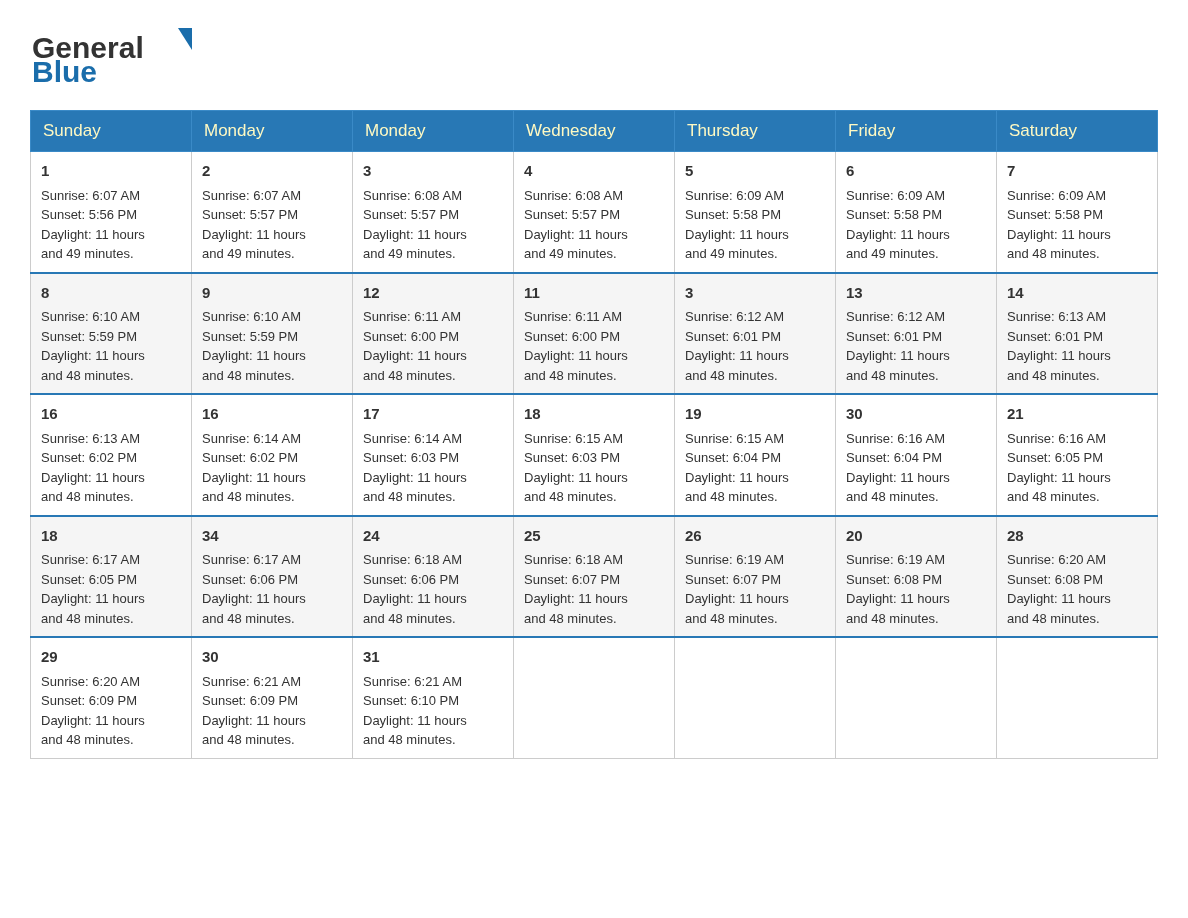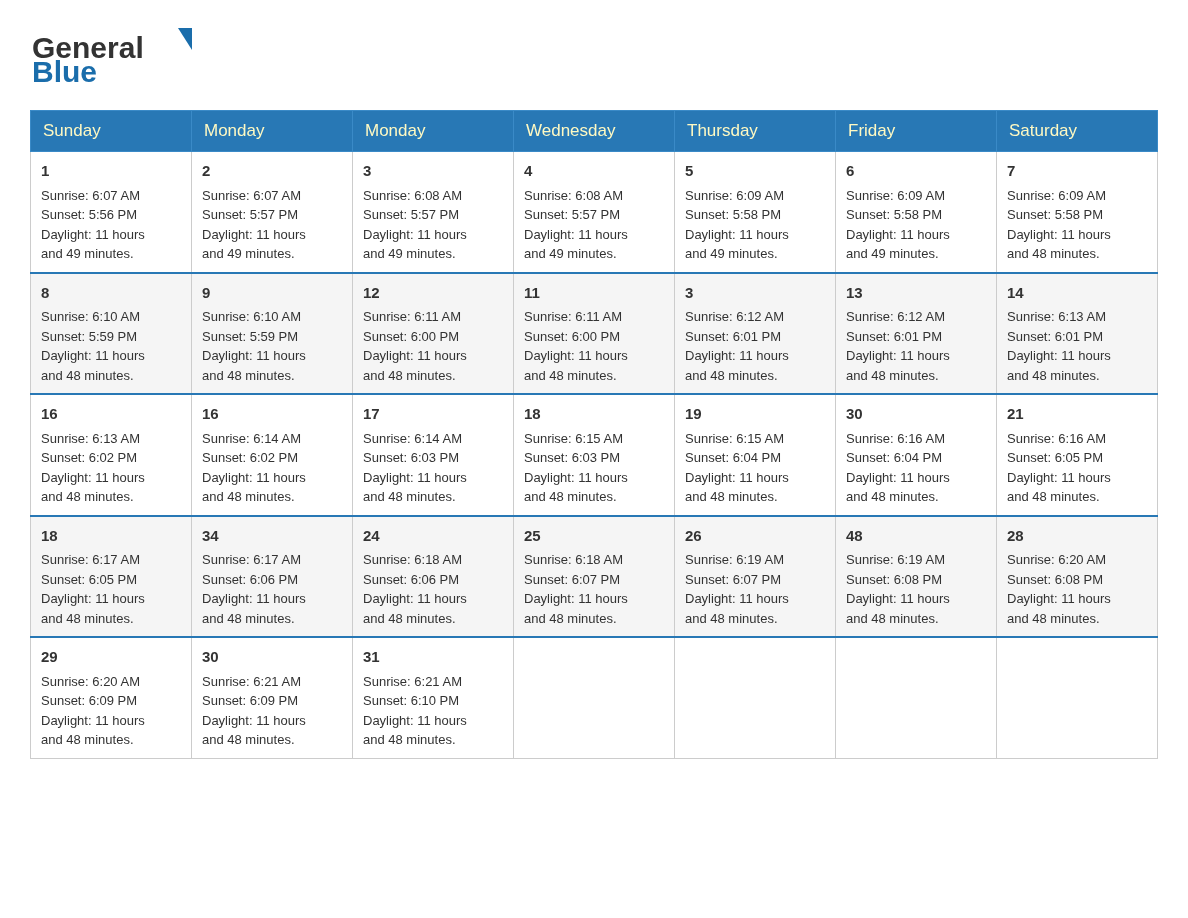--- a/index.html
+++ b/index.html
@@ -216,21 +216,21 @@
       </td>
         <td>
         <span class="day-number">25</span>
         <span>Sunrise: 6:18 AM<br>Sunset: 6:07 PM<br>Daylight: 11 hours<br>and 48 minutes.</span>
       </td>
         <td>
         <span class="day-number">26</span>
         <span>Sunrise: 6:19 AM<br>Sunset: 6:07 PM<br>Daylight: 11 hours<br>and 48 minutes.</span>
       </td>
         <td>
-        <span class="day-number">48</span>
+        <span class="day-number">20</span>
         <span>Sunrise: 6:19 AM<br>Sunset: 6:08 PM<br>Daylight: 11 hours<br>and 48 minutes.</span>
       </td>
         <td>
         <span class="day-number">28</span>
         <span>Sunrise: 6:20 AM<br>Sunset: 6:08 PM<br>Daylight: 11 hours<br>and 48 minutes.</span>
       </td>
       </tr>
       <tr class="row-sep">
         <td>
         <span class="day-number">29</span>

